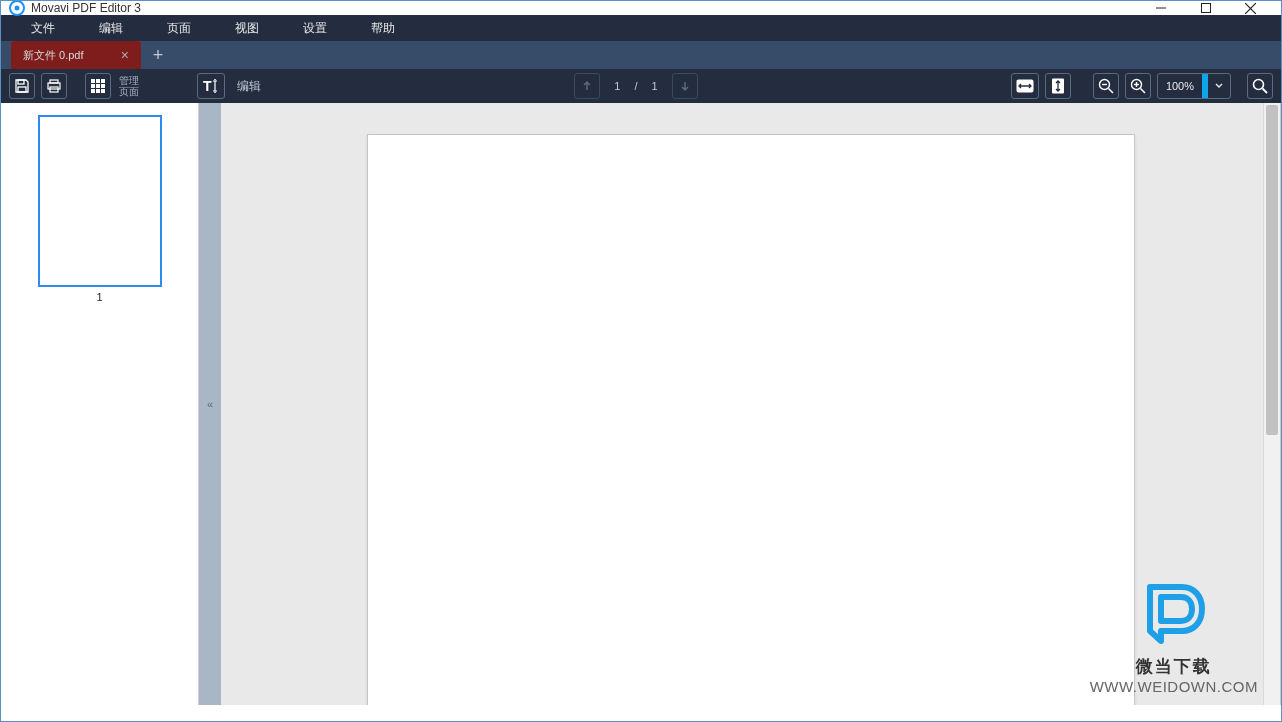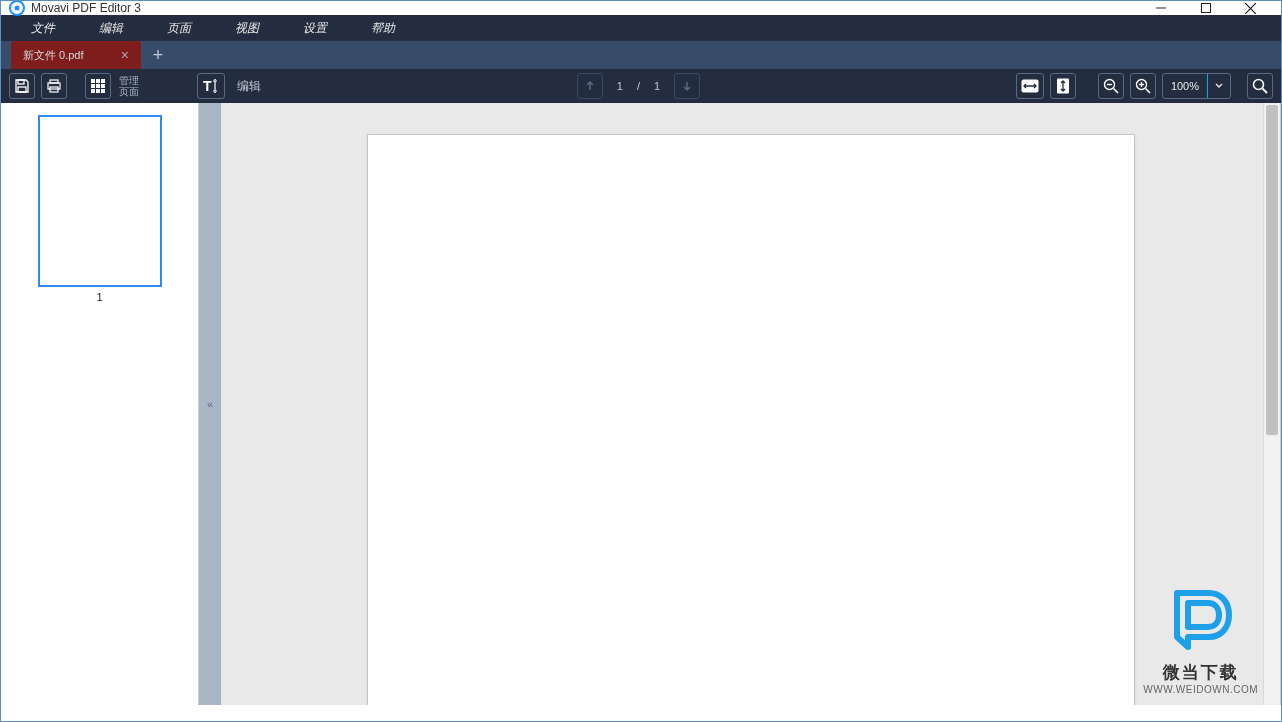--- a/index.html
+++ b/index.html
@@ -5,53 +5,53 @@
 * { margin: 0; padding: 0; box-sizing: border-box; font-family: "Microsoft YaHei", "SimSun", sans-serif; }
 body { width: 1282px; height: 722px; background: #fff; overflow: hidden; border: 1px solid #5a90c3; }
 
 .titlebar { height: 14px; background: #fff; display: flex; align-items: center; padding: 0 8px; }
 .titlebar .logo { width: 16px; height: 16px; margin-right: 6px; }
 .titlebar .title { font-size: 12px; color: #333; flex: 1; }
 .titlebar .win-controls { display: flex; gap: 0; }
 .titlebar .win-btn { width: 45px; height: 30px; display: flex; align-items: center; justify-content: center; cursor: pointer; }
 
 .menubar { height: 26px; background: #232d3f; display: flex; align-items: center; padding: 0 8px; }
-.menubar .menu-item { color: #e8e8e8; font-size: 12px; padding: 0 22px; cursor: pointer; line-height: 26px; font-style: italic; }
+.menubar .menu-item { color: #e8e8e8; font-size: 12px; padding: 0 22px; cursor: pointer; line-height: 26px; }
 
 .tabbar { height: 28px; background: #374c68; display: flex; align-items: flex-end; padding-left: 10px; }
 .tabbar .tab { height: 28px; background: #7f1d1d; display: flex; align-items: center; padding: 0 12px; color: #d8d8d8; font-size: 11px; border-top-left-radius: 3px; border-top-right-radius: 3px; margin-right: 2px; cursor: pointer; min-width: 130px; }
 .tabbar .tab .tab-label { flex: 1; }
 .tabbar .tab .close { margin-left: 12px; color: #aaa; font-size: 14px; cursor: pointer; }
 .tabbar .newtab { width: 30px; height: 28px; display: flex; align-items: center; justify-content: center; color: #c0c8d4; font-size: 18px; cursor: pointer; }
 
 .toolbar { height: 34px; background: #232d3f; display: flex; align-items: center; padding: 0 8px; gap: 6px; }
 .toolbar .tbtn { height: 26px; min-width: 26px; border: 1px solid #5a6a80; border-radius: 3px; display: flex; align-items: center; justify-content: center; cursor: pointer; color: #e8e8e8; padding: 0 4px; }
 .toolbar .label-small { color: #a8b2c0; font-size: 10px; line-height: 11px; margin-left: 2px; }
 .toolbar .spacer { flex: 1; }
 .toolbar .pager { display: flex; align-items: center; gap: 14px; color: #c0c8d4; font-size: 11px; }
 .toolbar .pager .arrow { width: 26px; height: 26px; border: 1px solid #3a4a60; border-radius: 3px; display: flex; align-items: center; justify-content: center; cursor: pointer; color: #5a6a80; }
 .toolbar .zoom-box { height: 26px; border: 1px solid #5a6a80; border-radius: 3px; display: flex; align-items: center; }
-.toolbar .zoom-val { padding: 0 8px; color: #e8e8e8; font-size: 11px; border-right: 1px solid #0ea5e9; height: 100%; display: flex; align-items: center; }
+.toolbar .zoom-val { padding: 0 8px; color: #e8e8e8; font-size: 11px; border-right: 6px solid #0ea5e9; height: 100%; display: flex; align-items: center; }
 .toolbar .zoom-drop { width: 22px; display: flex; align-items: center; justify-content: center; cursor: pointer; }
 .toolbar .edit-text { color: #c0c8d4; font-size: 12px; margin-left: 6px; }
 
 .content { display: flex; height: calc(722px - 30px - 26px - 28px - 34px - 2px); }
 .sidebar { width: 198px; background: #fff; padding: 12px; border-right: 1px solid #d0d0d0; }
 .thumb { width: 124px; height: 172px; border: 2px solid #2e8cf0; background: #fff; margin: 0 auto; }
 .thumb-num { text-align: center; font-size: 11px; color: #222; margin-top: 4px; }
 .splitter { width: 22px; background: #a9b6c5; display: flex; align-items: center; justify-content: center; cursor: pointer; color: #5a6a80; font-size: 11px; }
 .canvas-area { flex: 1; background: #e9e9e9; position: relative; overflow: hidden; border-right: 1px solid #c9c9c9; padding-left: 17px; }
 .page { position: absolute; top: 31px; left: 50%; transform: translateX(-50%); width: 768px; height: 1086px; background: #fff; border: 1px solid #c5c5c5; box-shadow: 0 2px 4px rgba(0,0,0,0.08); }
 .scrollbar-v { position: absolute; right: 0; top: 0; bottom: 0; width: 17px; background: #f1f1f1; border-left: 1px solid #d9d9d9; }
 .scrollbar-thumb { position: absolute; left: 2px; right: 2px; top: 2px; height: 330px; background: #c1c1c1; border-radius: 2px; }
 
 .watermark { position: absolute; right: 22px; bottom: 10px; text-align: center; }
 .watermark .wm-logo { width: 78px; height: 78px; margin: 0 auto; }
 .watermark .wm-t1 { font-size: 17px; font-weight: bold; color: #333; margin-top: 2px; letter-spacing: 2px; }
-.watermark .wm-t2 { font-size: 10px; color: #666; letter-spacing: 0.5px; }
+.watermark .wm-t2 { font-size: 15px; color: #666; letter-spacing: 0.5px; }
 
 svg { display: block; }
 </style>
 </head>
 <body>
 
 <div class="titlebar">
   <span class="logo">
     <svg viewBox="0 0 16 16">
         <circle cx="8" cy="8" r="7" fill="none" stroke="#1e90ff" stroke-width="2"></circle>

